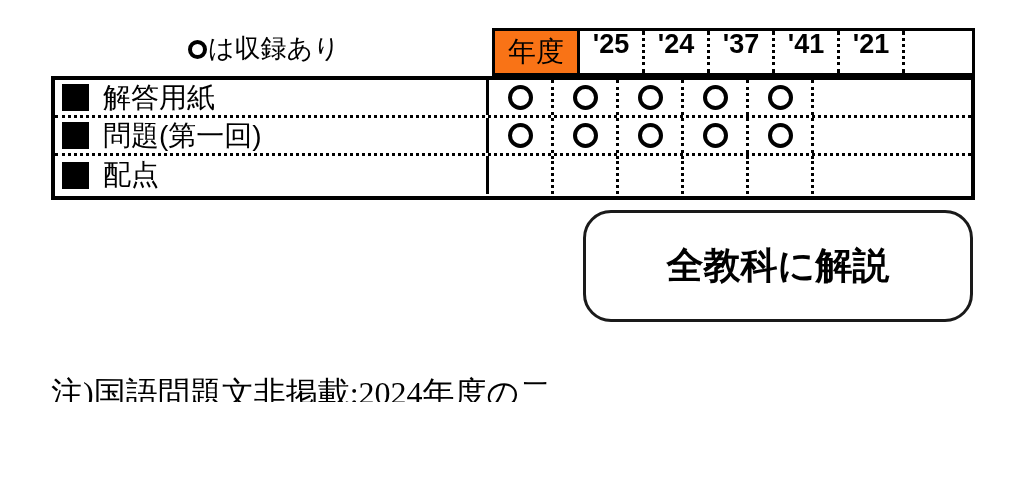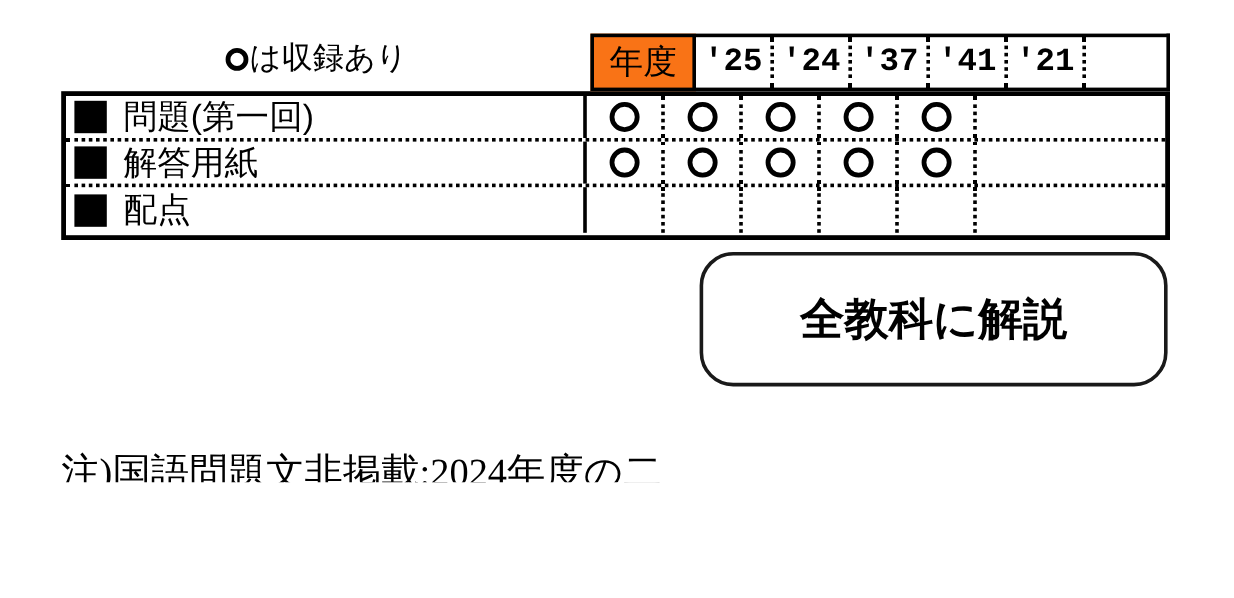--- a/index.html
+++ b/index.html
@@ -72,27 +72,26 @@
     border-left: none;
     background: #fff;
     display: flex;
     z-index: 3;
   }
   .year-cell {
     width: 65px;
     height: 100%;
     box-sizing: border-box;
     display: flex;
-    align-items: center;
+    align-items: flex-start;
     justify-content: center;
     font-size: 27px;
     line-height: 1;
     font-weight: bold;
     border-right: 3px dotted #000;
-    font-family: Liberation Mono, monospace;
   }
   .year-cell:last-child {
     border-right: none;
     flex: 1 1 auto;
   }
 
   
   .table-box {
     position: absolute;
     left: 51px;
@@ -236,21 +235,21 @@
     <div class="year-cell">
         <span></span>
       </div>
   </div>
 
   <div class="table-box">
 
     <div class="trow">
       <div class="label-cell">
         <span class="sq"></span>
-        <span class="label-text">問題(第一回)</span>
+        <span class="label-text">解答用紙</span>
       </div>
       <div class="marks">
         <div class="mark-cell">
             <span class="ring"></span>
           </div>
         <div class="mark-cell">
             <span class="ring"></span>
           </div>
         <div class="mark-cell">
             <span class="ring"></span>
@@ -261,21 +260,21 @@
         <div class="mark-cell">
             <span class="ring"></span>
           </div>
         <div class="mark-cell"></div>
       </div>
     </div>
 
     <div class="trow">
       <div class="label-cell">
         <span class="sq"></span>
-        <span class="label-text">解答用紙</span>
+        <span class="label-text">問題(第一回)</span>
       </div>
       <div class="marks">
         <div class="mark-cell">
             <span class="ring"></span>
           </div>
         <div class="mark-cell">
             <span class="ring"></span>
           </div>
         <div class="mark-cell">
             <span class="ring"></span>

